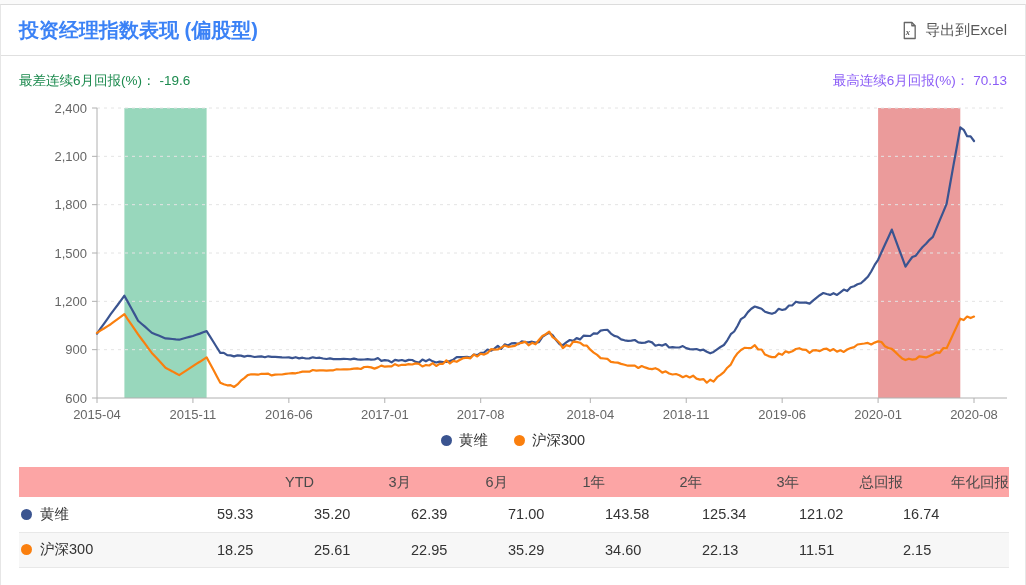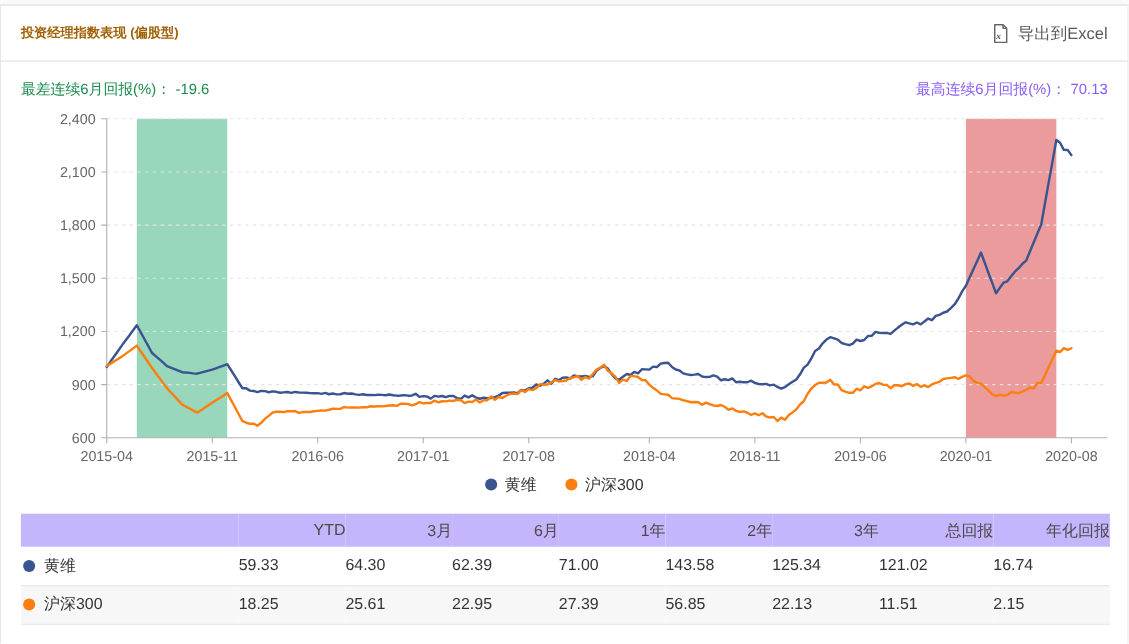--- a/index.html
+++ b/index.html
@@ -1,31 +1,31 @@
 <!DOCTYPE html>
 <html><head>
 <meta charset="utf-8">
 <style>
   html,body{margin:0;padding:0;background:#fafafa;}
   body{width:1026px;height:585px;overflow:hidden;font-family:"Liberation Sans",sans-serif;color:#333;padding-top:4px;box-sizing:border-box;}
   .card{box-sizing:border-box;width:1026px;height:581px;background:#fff;border-top:1px solid #dcdcdc;border-left:1px solid #e6e6e6;border-right:1px solid #e6e6e6;}
   .card-header{height:50px;display:flex;align-items:center;justify-content:space-between;padding:0 16px 0 18px;border-bottom:1px solid #e0e0e0;}
-  .card-title{font-size:12px;font-weight:bold;color:#a16207;}
+  .card-title{font-size:20px;font-weight:bold;color:#3b82f6;}
   .export-btn{display:flex;align-items:center;gap:7px;background:none;border:none;font-family:inherit;font-size:15px;color:#595959;cursor:pointer;padding:4px 2px;}
   .export-btn svg{display:block;}
   .annotations{display:flex;justify-content:space-between;padding:16px 18px 0 18px;font-size:13.5px;line-height:18px;gap:36px;}
   .annot-worst{color:#1c8a4e;}
   .annot-best{color:#f54242;}
   .annot-value{margin-left:4px;}
   #chart-svg{display:block;margin-top:3px;font-family:"Liberation Sans",sans-serif;}
   .legend{display:flex;justify-content:center;align-items:center;gap:26px;margin-top:7px;font-size:14.5px;color:#333;}
   .legend-item{display:flex;align-items:center;gap:7px;cursor:pointer;}
   .dot{width:11px;height:11px;border-radius:50%;flex:0 0 auto;}
   table.perf{margin:17px 18px 0 18px;width:990px;border-collapse:collapse;table-layout:fixed;font-size:14.5px;}
-  table.perf thead tr{background:#c4b5fd;height:30px;}
+  table.perf thead tr{background:#fca5a5;height:30px;}
   table.perf th{font-weight:normal;color:#4a4a4a;text-align:right;padding:0;}
   table.perf th.name-col{text-align:left;}
   table.perf tbody tr{height:35px;border-bottom:1px solid #e8e8e8;}
   table.perf tbody tr.alt{background:#f7f7f7;}
   table.perf td{text-align:left;color:#333;padding:0;}
   table.perf td.name-cell{text-align:left;}
   .name-wrap{display:flex;align-items:center;gap:8px;padding-left:2px;}
 </style>
 </head>
 <body>
@@ -142,40 +142,40 @@
     </thead>
     <tbody>
       <tr>
         <td class="name-cell">
           <span class="name-wrap">
             <span class="dot" style="background: rgb(58, 84, 144);"></span>
             <span>黄维</span>
           </span>
         </td>
         <td>59.33</td>
-        <td>64.30</td>
+        <td>35.20</td>
         <td>62.39</td>
         <td>71.00</td>
         <td>143.58</td>
         <td>125.34</td>
         <td>121.02</td>
         <td>16.74</td>
       </tr>
       <tr class="alt">
         <td class="name-cell">
           <span class="name-wrap">
             <span class="dot" style="background: rgb(250, 127, 14);"></span>
             <span>沪深300</span>
           </span>
         </td>
         <td>18.25</td>
         <td>25.61</td>
         <td>22.95</td>
-        <td>27.39</td>
-        <td>56.85</td>
+        <td>35.29</td>
+        <td>34.60</td>
         <td>22.13</td>
         <td>11.51</td>
         <td>2.15</td>
       </tr>
     </tbody>
   </table>
 
 </div>
 
 </body></html>

